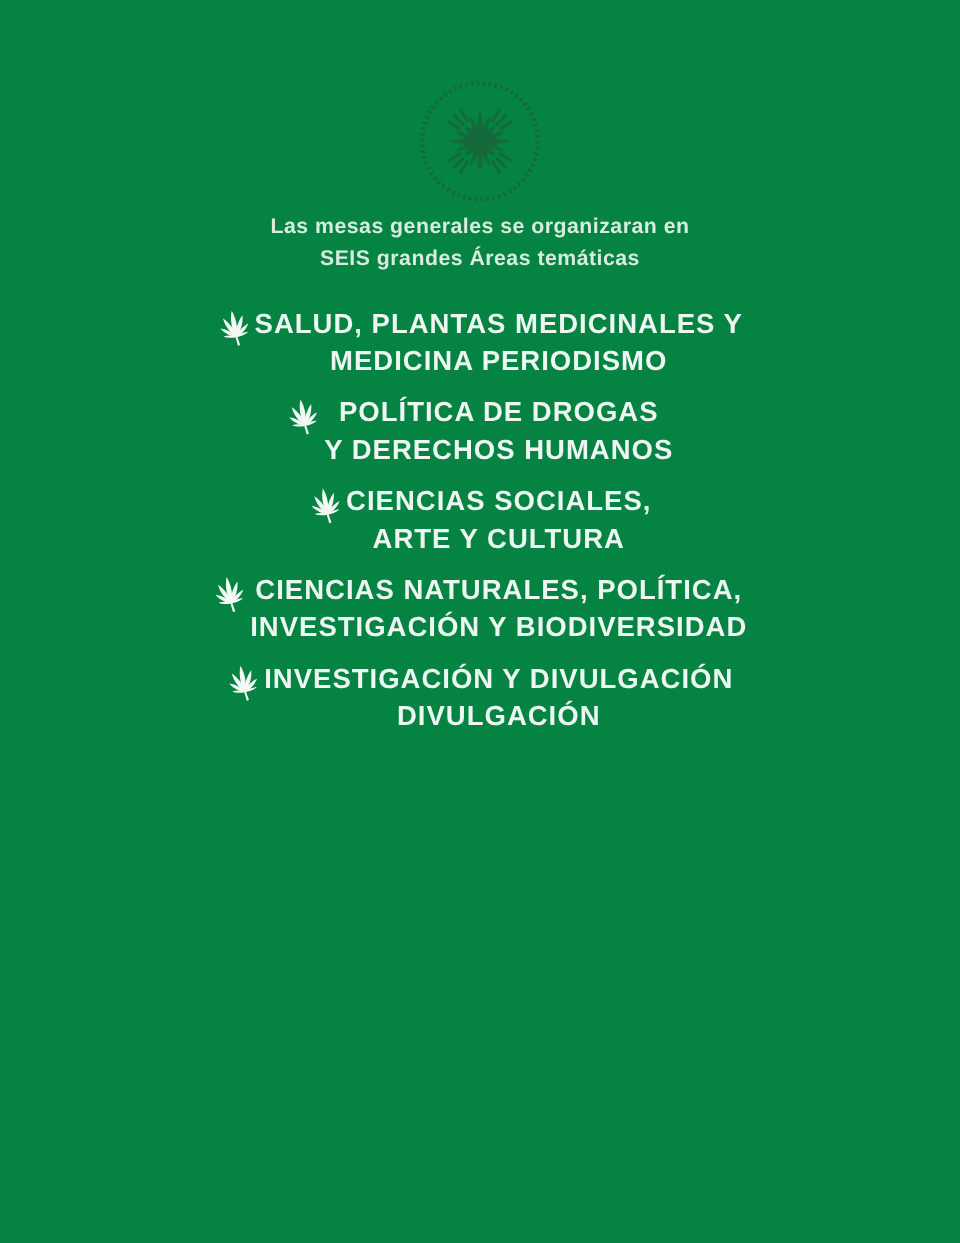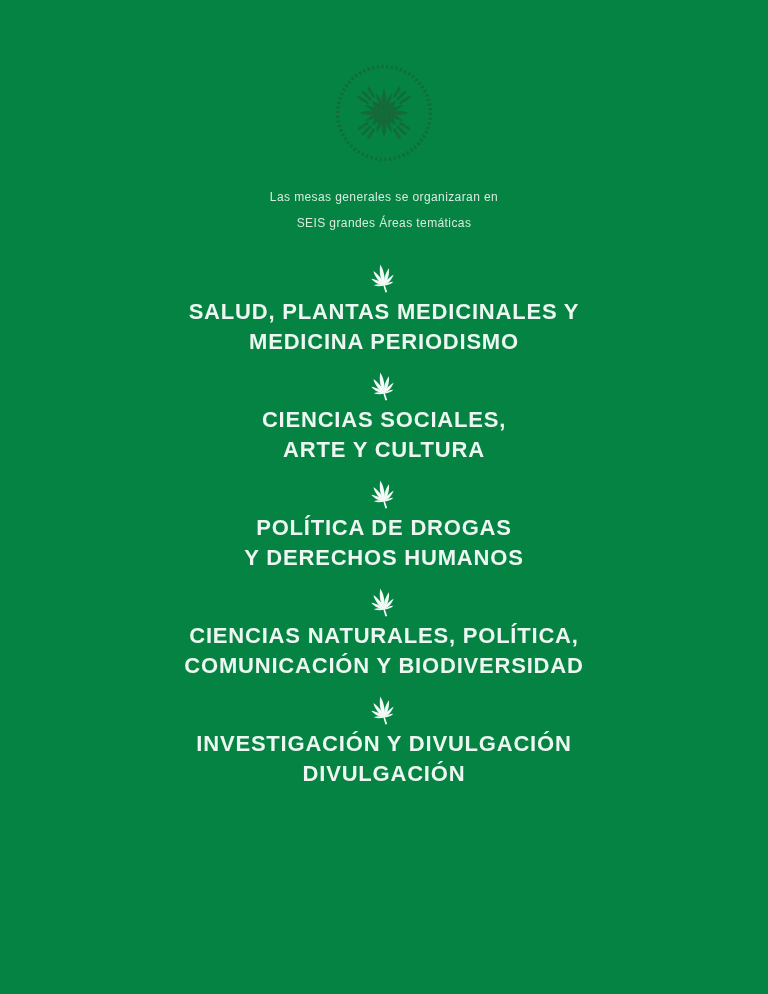--- a/index.html
+++ b/index.html
@@ -20,35 +20,35 @@
     width:768px;height:994px;
     display:flex;flex-direction:column;align-items:center;
     padding-top:62px;
   }
   .emblem{
     width:102px;height:102px;
     color:var(--emblem);
     flex:0 0 auto;
   }
   .intro{
-    margin-top:20px;
+    margin-top:4px;
     text-align:center;
     color:var(--intro-text);
-    font-size:12px;
+    font-size:17px;
     line-height:26px;
     letter-spacing:.4px;
-    font-weight:400;
+    font-weight:700;
   }
   .intro span{display:block;}
   .sections{
     margin-top:24px;
     display:flex;flex-direction:column;align-items:center;
   }
   .section{
-    display:flex;flex-direction:column;align-items:center;
+    display:flex;flex-direction:row;align-items:flex-start;
     margin-bottom:11px;
   }
   .leaf-icon{
     width:30px;height:34px;
     color:var(--leaf);
     margin-bottom:3px;
   }
   .section-title{
     text-align:center;
     color:var(--heading-text);
@@ -127,42 +127,42 @@
         <span>SALUD, PLANTAS MEDICINALES Y</span>
         <span>MEDICINA PERIODISMO</span>
       </h2>
     </div>
 
     <div class="section">
       <svg class="leaf-icon" viewBox="-14 -24 28 32">
         <use href="#leaf-shape" transform="rotate(-10)"></use>
       </svg>
       <h2 class="section-title">
+        <span>POLÍTICA DE DROGAS</span>
+        <span>Y DERECHOS HUMANOS</span>
+      </h2>
+    </div>
+
+    <div class="section">
+      <svg class="leaf-icon" viewBox="-14 -24 28 32">
+        <use href="#leaf-shape" transform="rotate(-10)"></use>
+      </svg>
+      <h2 class="section-title">
         <span>CIENCIAS SOCIALES,</span>
         <span>ARTE Y CULTURA</span>
       </h2>
     </div>
 
     <div class="section">
       <svg class="leaf-icon" viewBox="-14 -24 28 32">
         <use href="#leaf-shape" transform="rotate(-10)"></use>
       </svg>
       <h2 class="section-title">
-        <span>POLÍTICA DE DROGAS</span>
-        <span>Y DERECHOS HUMANOS</span>
-      </h2>
-    </div>
-
-    <div class="section">
-      <svg class="leaf-icon" viewBox="-14 -24 28 32">
-        <use href="#leaf-shape" transform="rotate(-10)"></use>
-      </svg>
-      <h2 class="section-title">
         <span>CIENCIAS NATURALES, POLÍTICA,</span>
-        <span>COMUNICACIÓN Y BIODIVERSIDAD</span>
+        <span>INVESTIGACIÓN Y BIODIVERSIDAD</span>
       </h2>
     </div>
 
     <div class="section">
       <svg class="leaf-icon" viewBox="-14 -24 28 32">
         <use href="#leaf-shape" transform="rotate(-10)"></use>
       </svg>
       <h2 class="section-title">
         <span>INVESTIGACIÓN Y DIVULGACIÓN</span>
         <span>DIVULGACIÓN</span>

